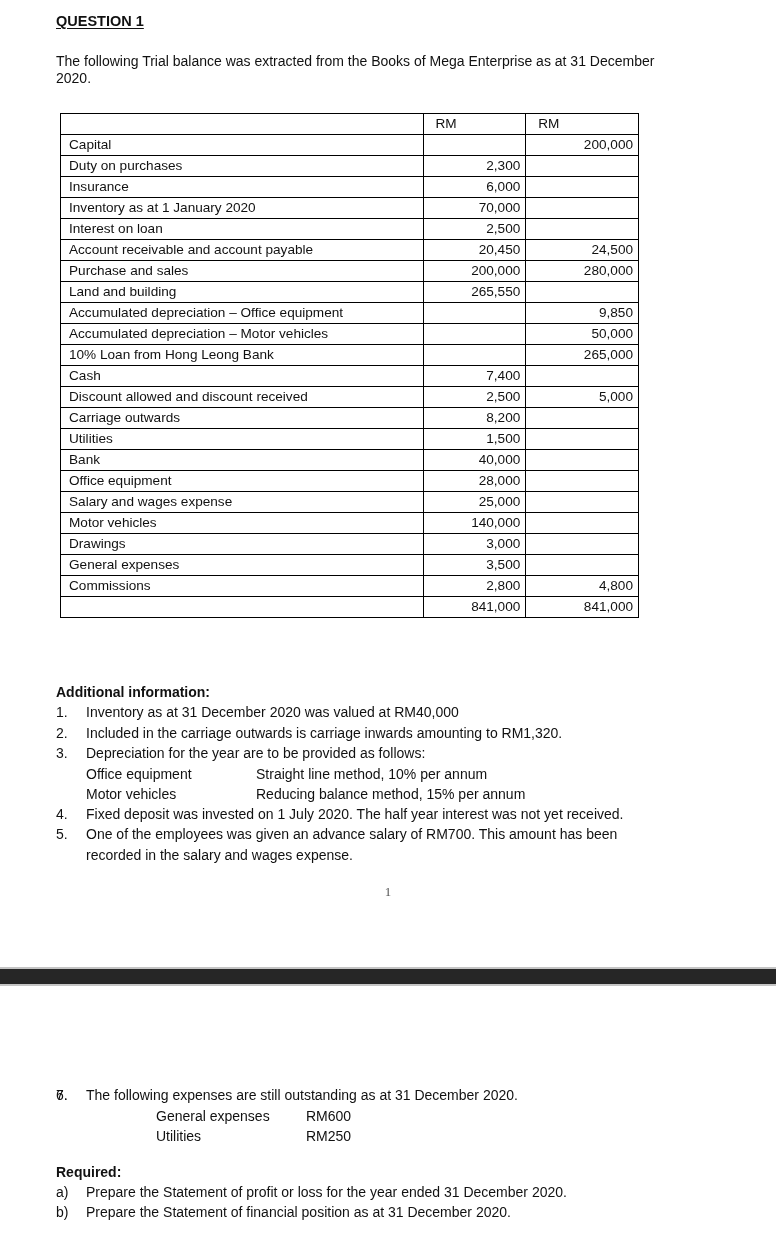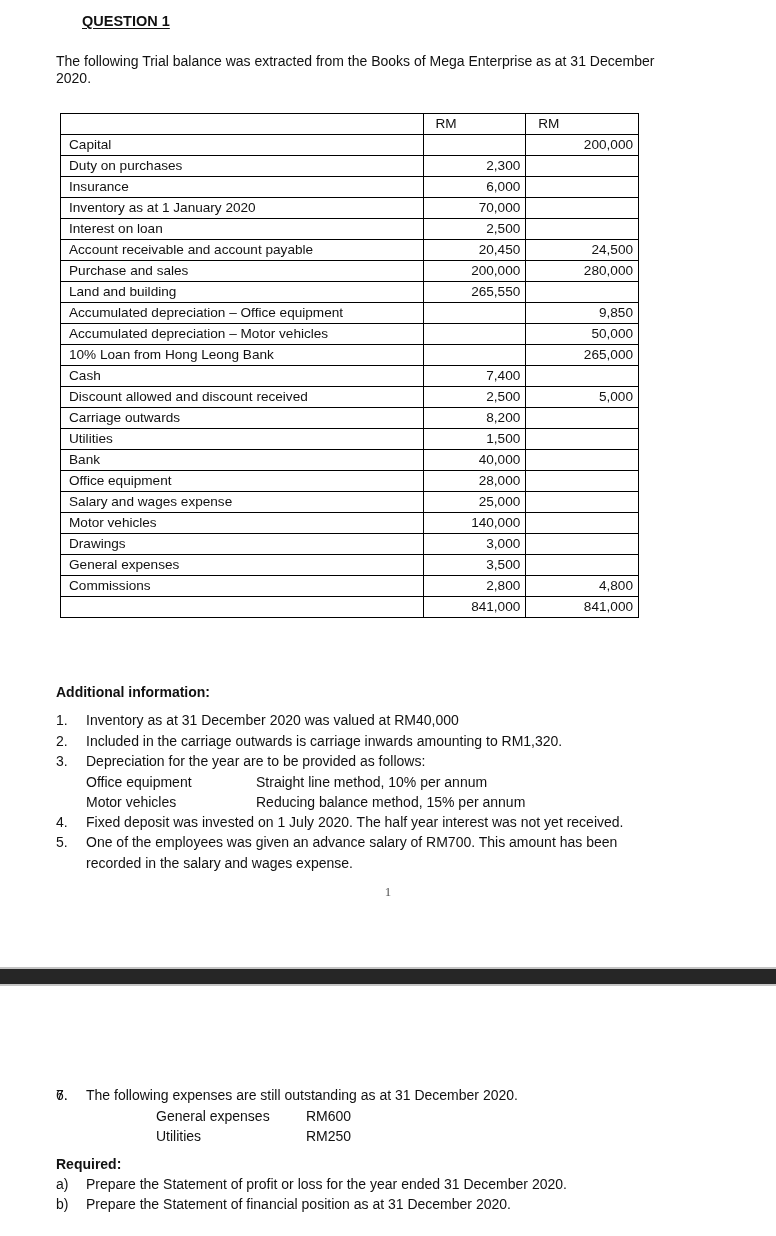--- a/index.html
+++ b/index.html
@@ -1,43 +1,43 @@
 <!DOCTYPE html>
 <html><head>
 <meta charset="utf-8">
 <style>
   * { box-sizing: border-box; margin: 0; padding: 0; }
   html, body { width: 776px; height: 1236px; background: #ffffff; overflow: hidden; }
   body { position: relative; font-family: "Liberation Sans", sans-serif; color: #111; font-size: 14px; }
   .abs { position: absolute; }
-  .title { left: 56px; top: 13px; font-weight: bold; font-size: 14.5px; text-decoration: underline; text-underline-offset: 2px; margin-left: 26px; }
+  .title { left: 56px; top: 13px; font-weight: bold; font-size: 14.5px; text-decoration: underline; text-underline-offset: 2px; }
   .intro { left: 56px; top: 53px; width: 600px; font-size: 14px; line-height: 17px; }
 
   table.tb { position: absolute; left: 60px; top: 113px; border-collapse: collapse; width: 579px; }
   table.tb td { border: 1.6px solid #000; height: 21px; font-size: 13.6px; padding: 0 5px 0 8px; line-height: 18px; white-space: nowrap; }
   table.tb td.desc { width: 363px; }
   table.tb td.dr, table.tb td.cr { text-align: right; padding-right: 5px; margin-left: 44px; }
   table.tb td.dr { width: 103px; }
   table.tb td.cr { width: 113px; }
   table.tb tr.head td.dr, table.tb tr.head td.cr { text-align: left; padding-left: 12px; }
 
   .addl { left: 56px; top: 682px; width: 680px; font-size: 14px; }
-  .addl h3 { font-size: 14px; font-weight: bold; line-height: 20px; margin-bottom: 8px; }
+  .addl h3 { font-size: 14px; font-weight: bold; line-height: 20px; margin-bottom: 0; }
   .item { position: relative; padding-left: 30px; line-height: 20.5px; }
   .item .num { position: absolute; left: 0; top: 0; }
   .sub { display: flex; padding-left: 30px; line-height: 20px; }
   .sub .k { width: 170px; }
 
   .pagenum { left: 0; width: 776px; top: 884px; text-align: center; font-family: "Liberation Serif", serif; font-size: 13px; color: #555; }
   .divider { left: 0; top: 967px; width: 776px; height: 19px; background: #262626; border-top: 2px solid #c4c4c4; border-bottom: 2px solid #c4c4c4; }
 
   .cont { left: 56px; top: 1085px; width: 680px; font-size: 14px; }
   .out { display: flex; padding-left: 100px; line-height: 20px; }
   .out .k { width: 150px; }
-  .req h3 { font-size: 14px; font-weight: bold; line-height: 20px; margin-top: 8px; }
+  .req h3 { font-size: 14px; font-weight: bold; line-height: 20px; margin-top: 16px; }
 </style>
 </head>
 <body>
 
 <div class="abs title">QUESTION 1</div>
 <div class="abs intro">The following Trial balance was extracted from the Books of Mega Enterprise as at 31 December 2020.</div>
 
 <table class="tb">
   <tbody id="tb-body">
     <tr class="head">

